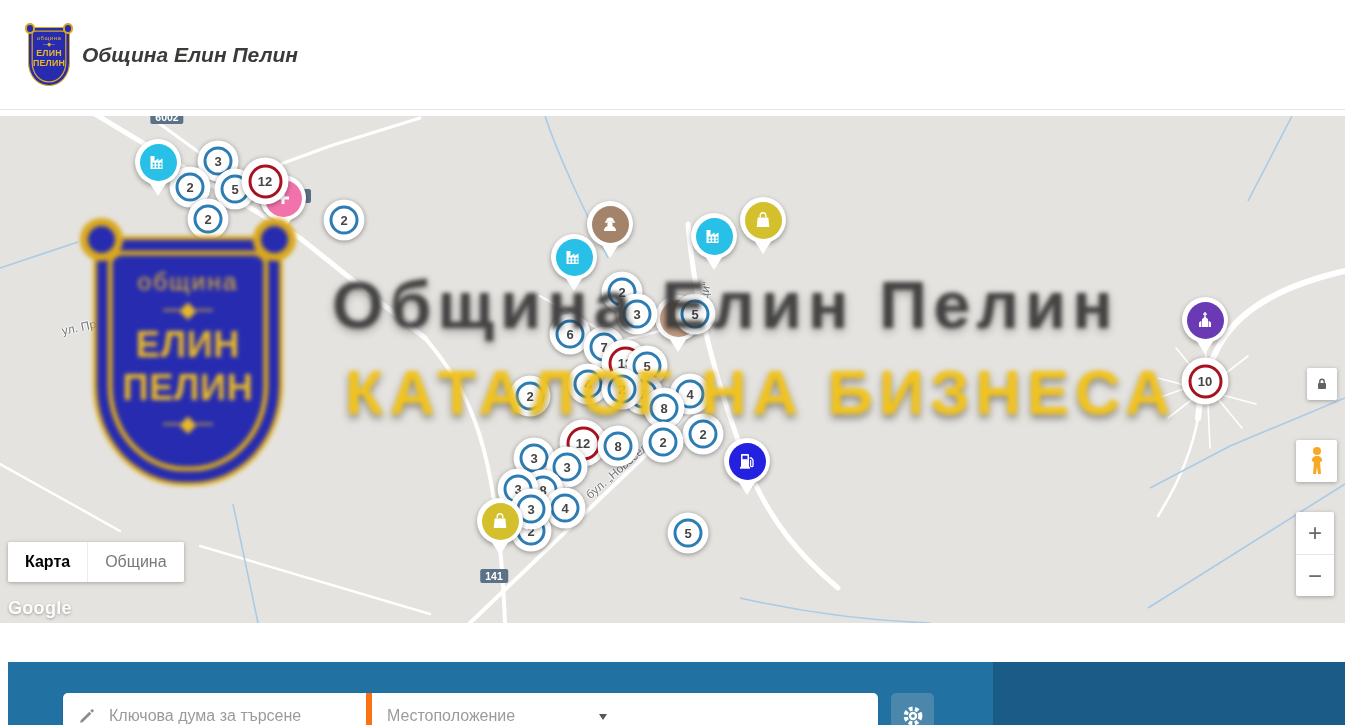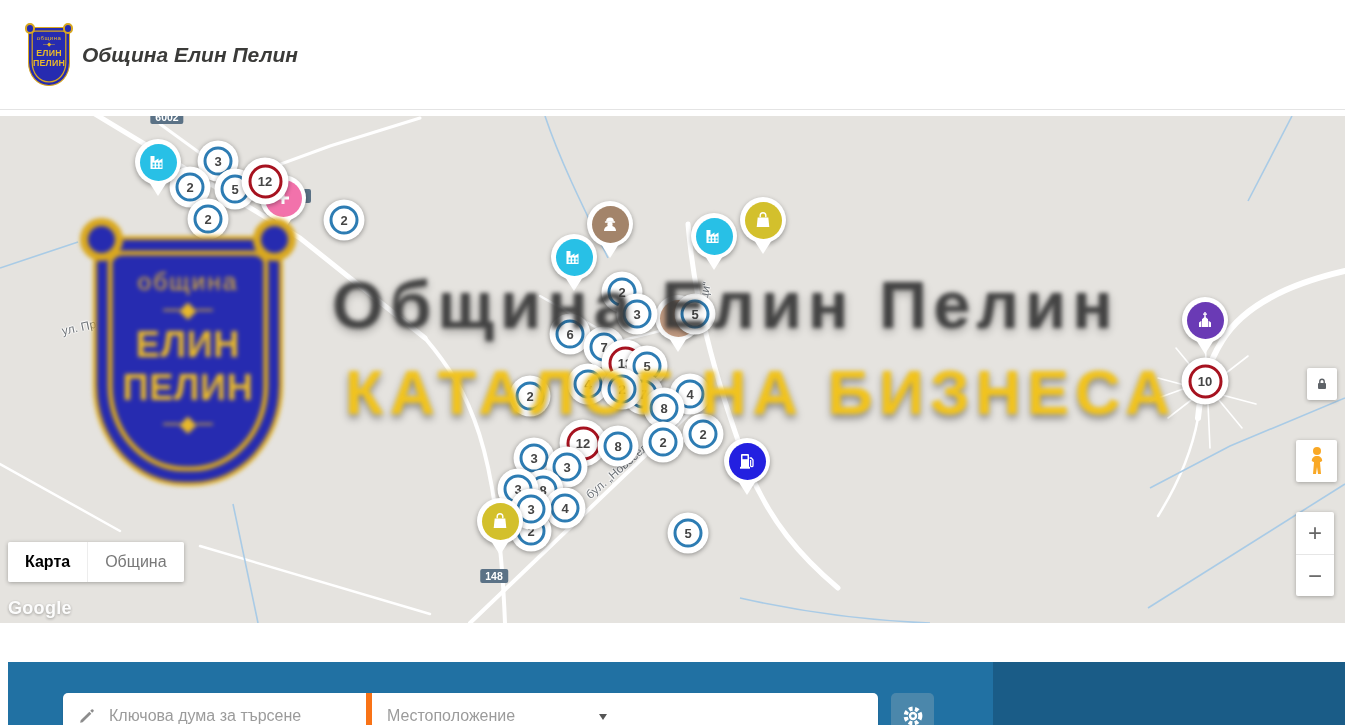--- a/index.html
+++ b/index.html
@@ -122,21 +122,21 @@
       <path class="wt" d="M233,388 L258,507"></path>
       <path class="wt" d="M545,0 C560,45 585,95 608,142"></path>
       <path class="wt" d="M1345,282 L1230,330 L1150,372"></path>
       <path class="wt" d="M1345,368 L1148,492"></path>
       <path class="wt" d="M1292,0 L1248,85"></path>
       <path class="wt" d="M740,482 C820,500 880,505 930,507"></path>
     </svg>
 
     <div id="shields">
         <span class="shield" style="left: 167px; top: 1px;">6002</span>
-        <span class="shield" style="left: 494px; top: 460px;">148</span>
+        <span class="shield" style="left: 494px; top: 460px;">141</span>
         <span class="shield" style="left: 303px; top: 80px;"></span>
       </div>
     <div id="streets">
         <span class="street" style="left: 95px; top: 208px; --r: -12deg;">ул. Преслав</span>
         <span class="street" style="left: 617px; top: 355px; --r: -41deg;">бул. „Новосел</span>
         <span class="street" style="left: 705px; top: 176px; --r: -78deg;">щи“</span>
       </div>
     <div id="markers">
         <div class="pin back" style="left: 283px; top: 82px;">
           <span class="pc" style="background: rgb(242, 114, 171);">

